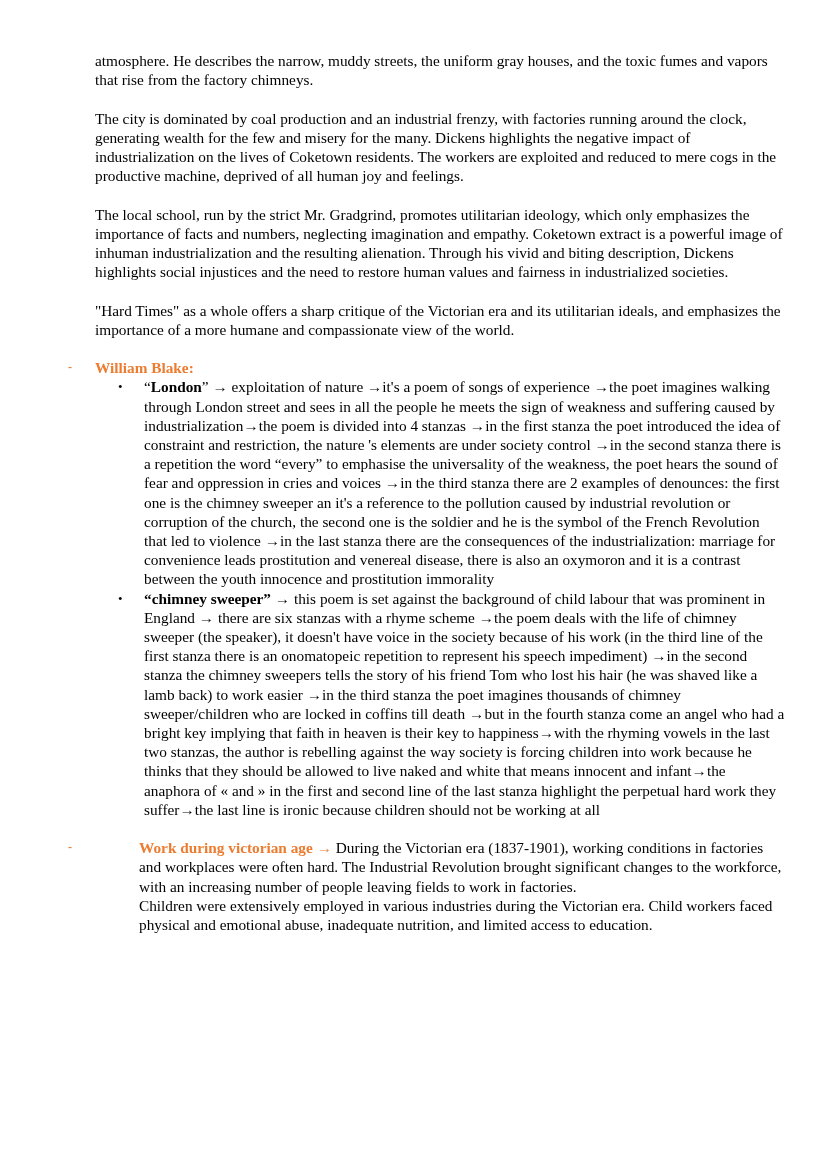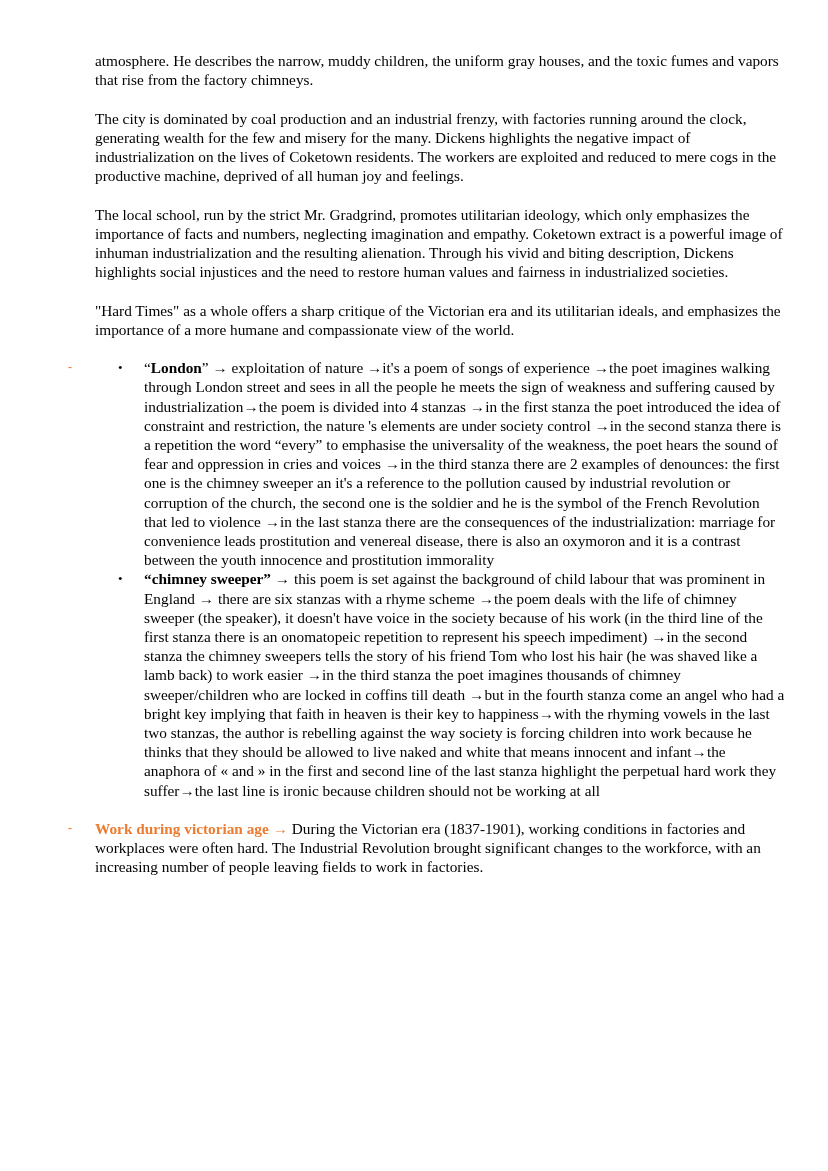--- a/index.html
+++ b/index.html
@@ -60,46 +60,48 @@
       left: -26px;
       top: 0;
       font-size: 13px;
     }
     .bi {
       font-weight: bold;
     }
     .gap {
       height: 19.2px;
     }
-    .line-block { display: block; }
+    .line-block { display: block; margin-left: 44px; }
   </style>
 </head>
 <body>
 
 <div class="page">
 
-  <p class="para">atmosphere. He describes the narrow, muddy children, the uniform gray houses, and the toxic fumes and vapors that rise from the factory chimneys.</p>
+  <p class="para">atmosphere. He describes the narrow, muddy streets, the uniform gray houses, and the toxic fumes and vapors that rise from the factory chimneys.</p>
   <p class="para">The city is dominated by coal production and an industrial frenzy, with factories running around the clock, generating wealth for the few and misery for the many. Dickens highlights the negative impact of industrialization on the lives of Coketown residents. The workers are exploited and reduced to mere cogs in the productive machine, deprived of all human joy and feelings.</p>
   <p class="para">The local school, run by the strict Mr. Gradgrind, promotes utilitarian ideology, which only emphasizes the importance of facts and numbers, neglecting imagination and empathy. Coketown extract is a powerful image of inhuman industrialization and the resulting alienation. Through his vivid and biting description, Dickens highlights social injustices and the need to restore human values and fairness in industrialized societies.</p>
   <p class="para">"Hard Times" as a whole offers a sharp critique of the Victorian era and its utilitarian ideals, and emphasizes the importance of a more humane and compassionate view of the world.</p>
 
   <div class="section">
     <span class="dash">-</span>
+    <div class="heading">William Blake:</div>
     <ul class="bullets">
       <li>
         <span class="bullet-dot">•</span>
         <span>“</span><span class="bi">London</span><span>”</span><span> → exploitation of nature →it's a poem of songs of experience →the poet imagines walking through London street and sees in all the people he meets the sign of weakness and suffering caused by industrialization→the poem is divided into 4 stanzas →in the first stanza the poet introduced the idea of constraint and restriction, the nature 's elements are under society control →in the second stanza there is a repetition the word “every” to emphasise the universality of the weakness, the poet hears the sound of fear and oppression in cries and voices →in the third stanza there are 2 examples of denounces: the first one is the chimney sweeper an it's a reference to the pollution caused by industrial revolution or corruption of the church, the second one is the soldier and he is the symbol of the French Revolution that led to violence →in the last stanza there are the consequences of the industrialization: marriage for convenience leads prostitution and venereal disease, there is also an oxymoron and it is a contrast between the youth innocence and prostitution immorality</span>
       </li>
       <li>
         <span class="bullet-dot">•</span>
         <span class="bi">“chimney sweeper”</span><span> → this poem is set against the background of child labour that was prominent in England → there are six stanzas with a rhyme scheme →the poem deals with the life of chimney sweeper (the speaker), it doesn't have voice in the society because of his work (in the third line of the first stanza there is an onomatopeic repetition to represent his speech impediment) →in the second stanza the chimney sweepers tells the story of his friend Tom who lost his hair (he was shaved like a lamb back) to work easier →in the third stanza the poet imagines thousands of chimney sweeper/children who are locked in coffins till death →but in the fourth stanza come an angel who had a bright key implying that faith in heaven is their key to happiness→with the rhyming vowels in the last two stanzas, the author is rebelling against the way society is forcing children into work because he thinks that they should be allowed to live naked and white that means innocent and infant→the anaphora  of « and » in the first and second line of the last stanza highlight the perpetual hard work they suffer→the last line is ironic because children should not be working at all</span>
       </li>
     </ul>
   </div>
 
   <div class="gap"></div>
 
   <div class="section">
     <span class="dash">-</span>
     <span class="line-block"><span class="heading">Work during victorian age</span> <span class="orange-arrow">→</span><span> During the Victorian era (1837-1901), working conditions in factories and workplaces were often hard. The Industrial Revolution brought significant changes to the workforce, with an increasing number of people leaving fields to work in factories.</span></span>
+    <span class="line-block">Children were extensively employed in various industries during the Victorian era. Child workers faced physical and emotional abuse, inadequate nutrition, and limited access to education.</span>
   </div>
 
 </div>
 
 </body></html>

